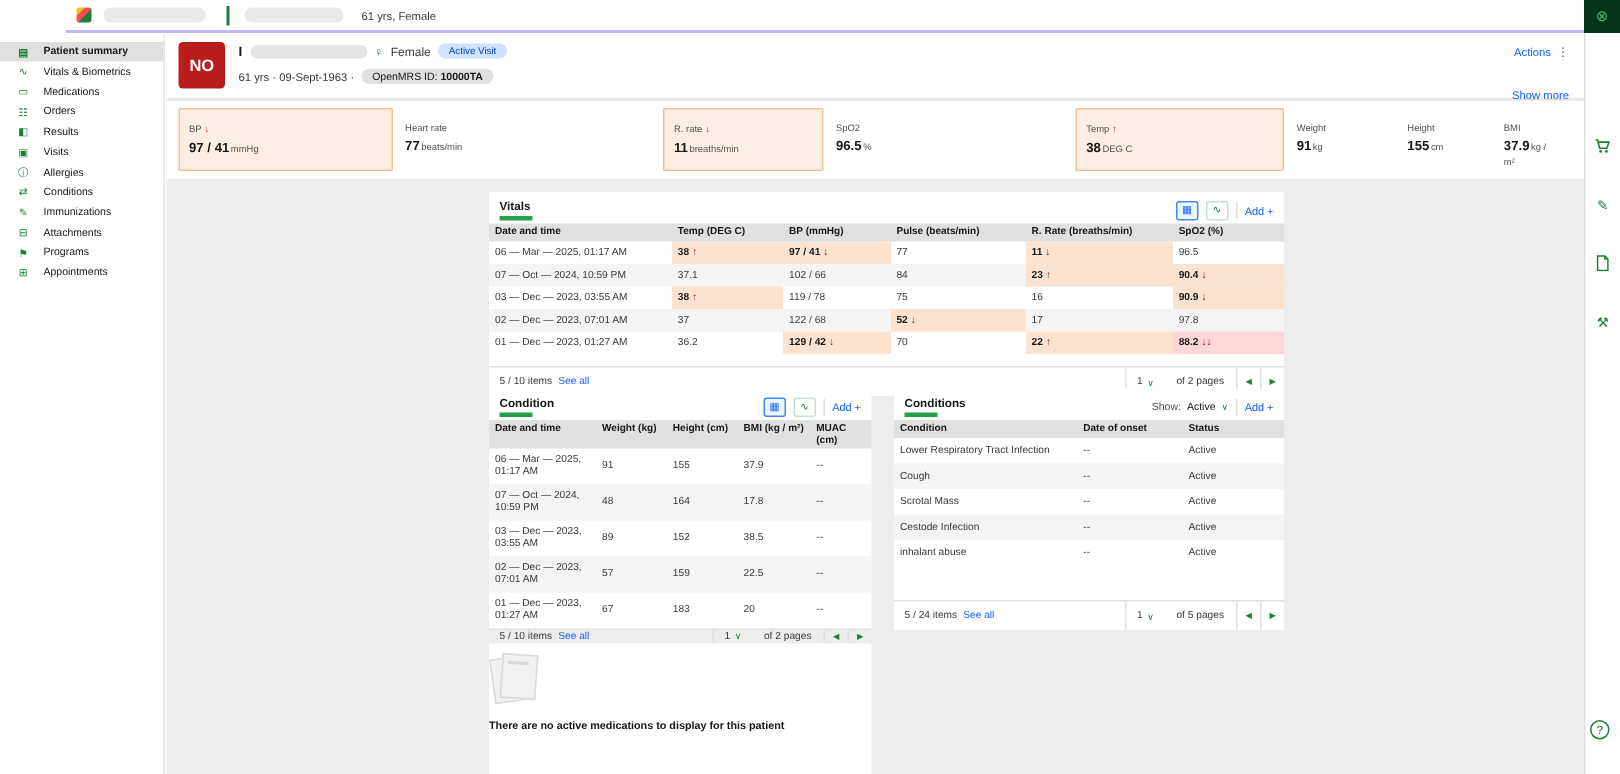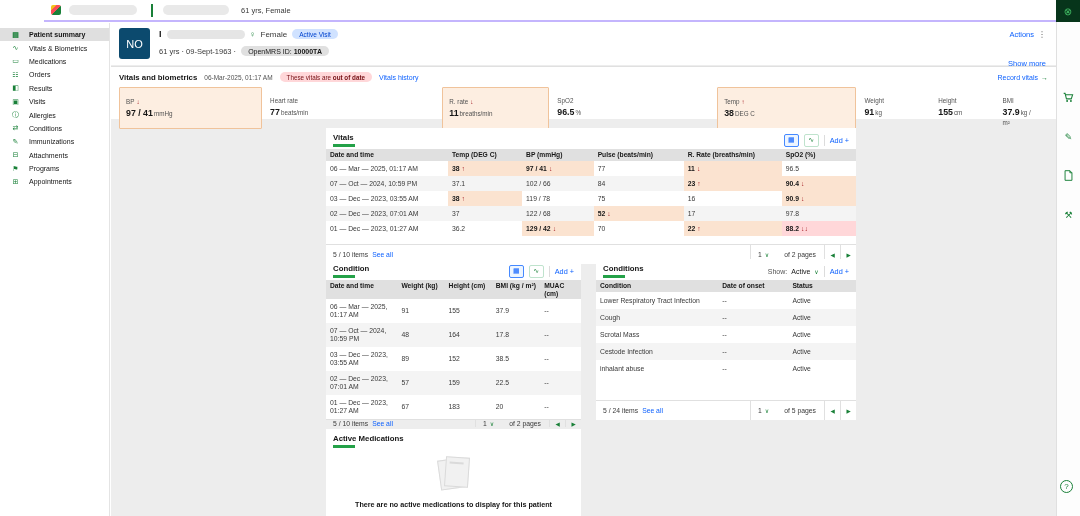--- a/index.html
+++ b/index.html
@@ -38,22 +38,22 @@
   .rail-ico { height:39px; display:flex; align-items:center; justify-content:center; width:100%;
     cursor:pointer; color:#198038; font-size:9px; }
   .rail-help { position:absolute; left:4px; top:480px; width:13px; height:13px; border:1px solid #198038;
     border-radius:50%; color:#198038; font-size:8px; display:flex; align-items:center; justify-content:center; cursor:pointer; }
 
   
   .main { position:absolute; left:111px; top:23px; width:945px; height:493px; background:#ededed; overflow:hidden; }
 
   
   .banner { position:absolute; left:0; top:0; width:100%; height:42px; background:#fff; }
-  .avatar { position:absolute; left:8px; top:5px; width:31px; height:31px; background:#0c4a6e; border-radius:3px;
-    color:#fff; font-weight:normal; font-size:11px; display:flex; align-items:center; justify-content:center; }
+  .avatar { position:absolute; left:8px; top:5px; width:31px; height:31px; background:#b91c1c; border-radius:3px;
+    color:#fff; font-weight:bold; font-size:11px; display:flex; align-items:center; justify-content:center; }
   .name-line { position:absolute; left:48px; top:6px; display:flex; align-items:center; gap:5px; }
   .name-letter { font-size:9px; font-weight:bold; }
   .name-redact { width:78px; height:9px; background:#e5e5e5; border-radius:5px; }
   .gender-ico { color:#198038; font-size:8px; }
   .gender-lbl { font-size:8px; color:#393939; }
   .visit-badge { background:#d0e2ff; color:#0043ce; font-size:6.5px; padding:1.5px 7px; border-radius:8px; }
   .demo-line { position:absolute; left:48px; top:23px; font-size:7.5px; color:#393939;
     display:flex; align-items:center; gap:5px;justify-content:center; }
   .id-pill { background:#e0e0e0; border-radius:8px; padding:1.5px 7px; font-size:7px; color:#161616; }
   .id-pill b { font-weight:bold; }
@@ -122,21 +122,21 @@
   .tfoot { margin-top:auto; border-top:1px solid #e0e0e0; display:flex; align-items:center;
     font-size:6.8px; color:#393939; padding-left:7px; height:20px; }
   .tfoot .cnt { margin-right:4px; }
   .pager { margin-left:auto; display:flex; align-items:center; height:100%; }
   .pgsel { display:flex; align-items:center; gap:3px; padding:0 7px; border-left:1px solid #e0e0e0; height:100%; }
   .pglabel { padding:0 8px; }
   .pgbtn { width:16px; height:100%; border-left:1px solid #e0e0e0; display:flex; align-items:center;
     justify-content:center; color:#198038; font-size:5.5px; cursor:pointer; }
 
   
-  .meds-body { display:flex; flex-direction:column; align-items:center; padding-top:6px; }
+  .meds-body { display:flex; flex-direction:column; padding-top:6px; }
   .papers { position:relative; width:34px; height:36px; }
   .paper { position:absolute; background:#f1f1f1; border:1px solid #dadada; width:24px; height:30px; }
   .paper.p1 { left:2px; top:3px; transform:rotate(-8deg); }
   .paper.p2 { left:8px; top:1px; transform:rotate(4deg); }
   .paper.p2:before { content:""; position:absolute; left:3px; top:4px; width:14px; height:2px; background:#dadada; }
   .meds-text { font-size:7.2px; font-weight:bold; margin-top:8px; }
 </style>
 </head>
 <body>
 
@@ -241,30 +241,20 @@
       <a class="blue">Actions</a>
       <span class="kebab">⋮</span>
     </div>
     <div class="banner-more">
       <a class="blue">Show more</a>
       <span class="chev">∨</span>
     </div>
   </div>
 
   <div class="strip">
-    <div class="strip-head">
-      <span class="strip-title">Vitals and biometrics</span>
-      <span class="strip-date">06-Mar-2025, 01:17 AM</span>
-      <span class="ood-tag"><span>These vitals are </span><b>out of date</b></span>
-      <a class="strip-link blue">Vitals history</a>
-      <span class="record-link">
-        <a class="blue">Record vitals</a>
-        <span class="green">→</span>
-      </span>
-    </div>
     <div class="tiles">
         <div class="tile t-bp tile-abn">
           <div><span class="tile-lab">BP</span><span class="tile-arr">↓</span></div>
           <div class="tile-val">97 / 41<span class="tile-unit">mmHg</span></div>
         </div>
         <div class="tile t-hr">
           <div><span class="tile-lab">Heart rate</span></div>
           <div class="tile-val">77<span class="tile-unit">beats/min</span></div>
         </div>
         <div class="tile t-rr tile-abn">
@@ -571,26 +561,20 @@
             <span class="chev">∨</span>
           </span>
           <span class="pglabel">of 5 pages</span>
           <span class="pgbtn">◀</span>
           <span class="pgbtn">▶</span>
         </span>
       </div>
     </div>
 
   <div class="card" style="left:215px; top:406px; width:255px; height:110px;">
-    <div class="card-head">
-      <div class="card-title-wrap">
-        <span class="card-title">Active Medications</span>
-        <span class="green-bar"></span>
-      </div>
-    </div>
     <div class="meds-body">
       <div class="papers">
         <div class="paper p1"></div>
           <div class="paper p2"></div>
       </div>
       <div class="meds-text">There are no active medications to display for this patient</div>
 
     </div>
   </div>
 

